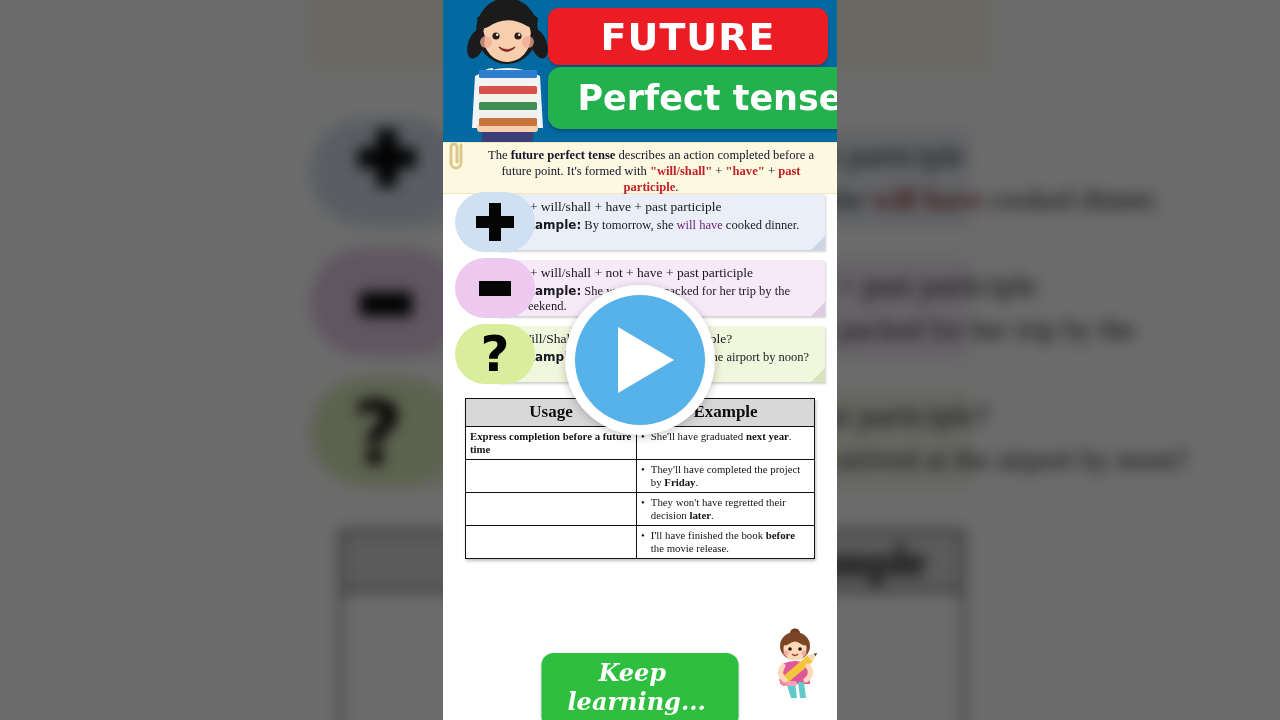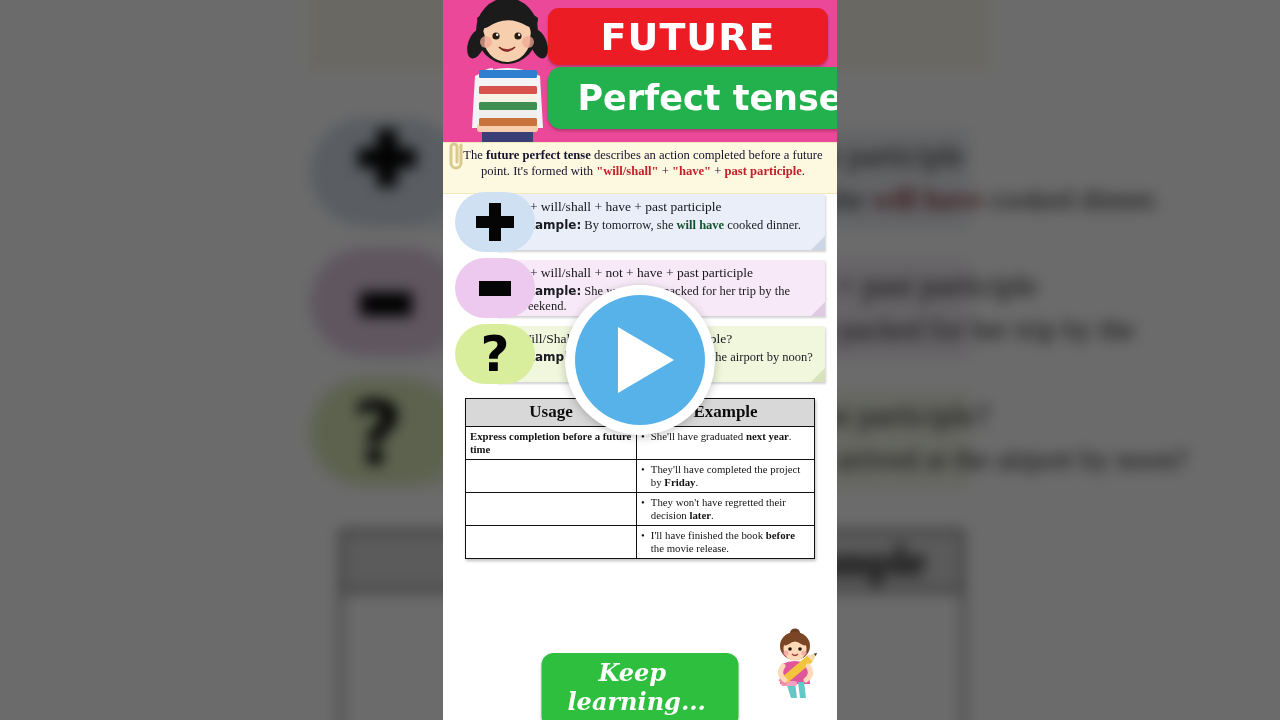--- a/index.html
+++ b/index.html
@@ -23,21 +23,21 @@
   .bg-inner{position:absolute;left:0;top:0;width:2240px;height:1260px;}
 
   
   .card{
     position:absolute;left:443px;top:0;width:394px;height:720px;
     background:#ffffff;overflow:hidden;
     z-index:5;
   }
 
   
-  .hero{position:relative;height:142px;background:#ec4899;}
+  .hero{position:relative;height:142px;background:#0369a1;}
   .girl{position:absolute;left:12px;top:-2px;width:105px;height:146px;}
 
   .badge-future{
     position:absolute;left:105px;top:8px;width:280px;height:57px;
     background:#ec1c24;border-radius:11px;
     display:flex;align-items:center;justify-content:center;
     box-shadow:0 2px 3px rgba(0,0,0,.25);
   }
   .badge-future span{
     font-family:"DejaVu Sans", sans-serif;font-weight:bold;
@@ -50,21 +50,21 @@
     box-shadow:0 2px 3px rgba(0,0,0,.25);
   }
   .badge-perfect span{
     font-family:"DejaVu Sans", sans-serif;font-weight:bold;
     font-size:35px;color:#ffffff;line-height:1;
   }
 
   
   .intro{
     position:relative;
-    margin:0;padding:4px 10px 6px 16px;
+    margin:0;padding:4px 10px 6px 32px;
     background:#fdf8e0;
     border-top:1px solid #f2e8b8;border-bottom:1px solid #f2e8b8;
     text-align:center;
     font-size:12.6px;line-height:1.28;color:#14142b;
     height:52px;box-sizing:border-box;
   }
   .clip{position:absolute;left:2px;top:-4px;width:24px;height:34px;}
   .intro b{font-weight:bold;}
   .intro .red{color:#c22028;font-weight:bold;}
 
@@ -87,21 +87,21 @@
     border-width:7px;border-style:solid;
   }
   .fpill{
     position:absolute;left:0;top:-2px;width:80px;height:60px;
     border-radius:40px;z-index:2;
     display:flex;align-items:center;justify-content:center;
   }
   .frow .f1{font-size:13.5px;color:#16161d;line-height:1.15;}
   .frow .f2{font-size:12.5px;color:#1a1a22;line-height:1.2;margin-top:3px;}
   .frow .f2 b{font-family:"DejaVu Sans",sans-serif;font-weight:bold;font-size:12px;}
-  .frow .f2 .red{color:#14532d;font-weight:bold;}
+  .frow .f2 .red{color:#701a75;font-weight:normal;}
 
   .row-pos .fbody{background:#e9eef8;}
   .row-pos .fbody:after{border-color:transparent #cdd6e6 #cdd6e6 transparent;}
   .row-pos .fpill{background:#cfe0f2;}
   .row-neg .fbody{background:#f7e9f7;}
   .row-neg .fbody:after{border-color:transparent #e0c9e2 #e0c9e2 transparent;}
   .row-neg .fpill{background:#eec9ef;}
   .row-que .fbody{background:#f1f7dc;}
   .row-que .fbody:after{border-color:transparent #d8e2bb #d8e2bb transparent;}
   .row-que .fpill{background:#d9ee9c;}

